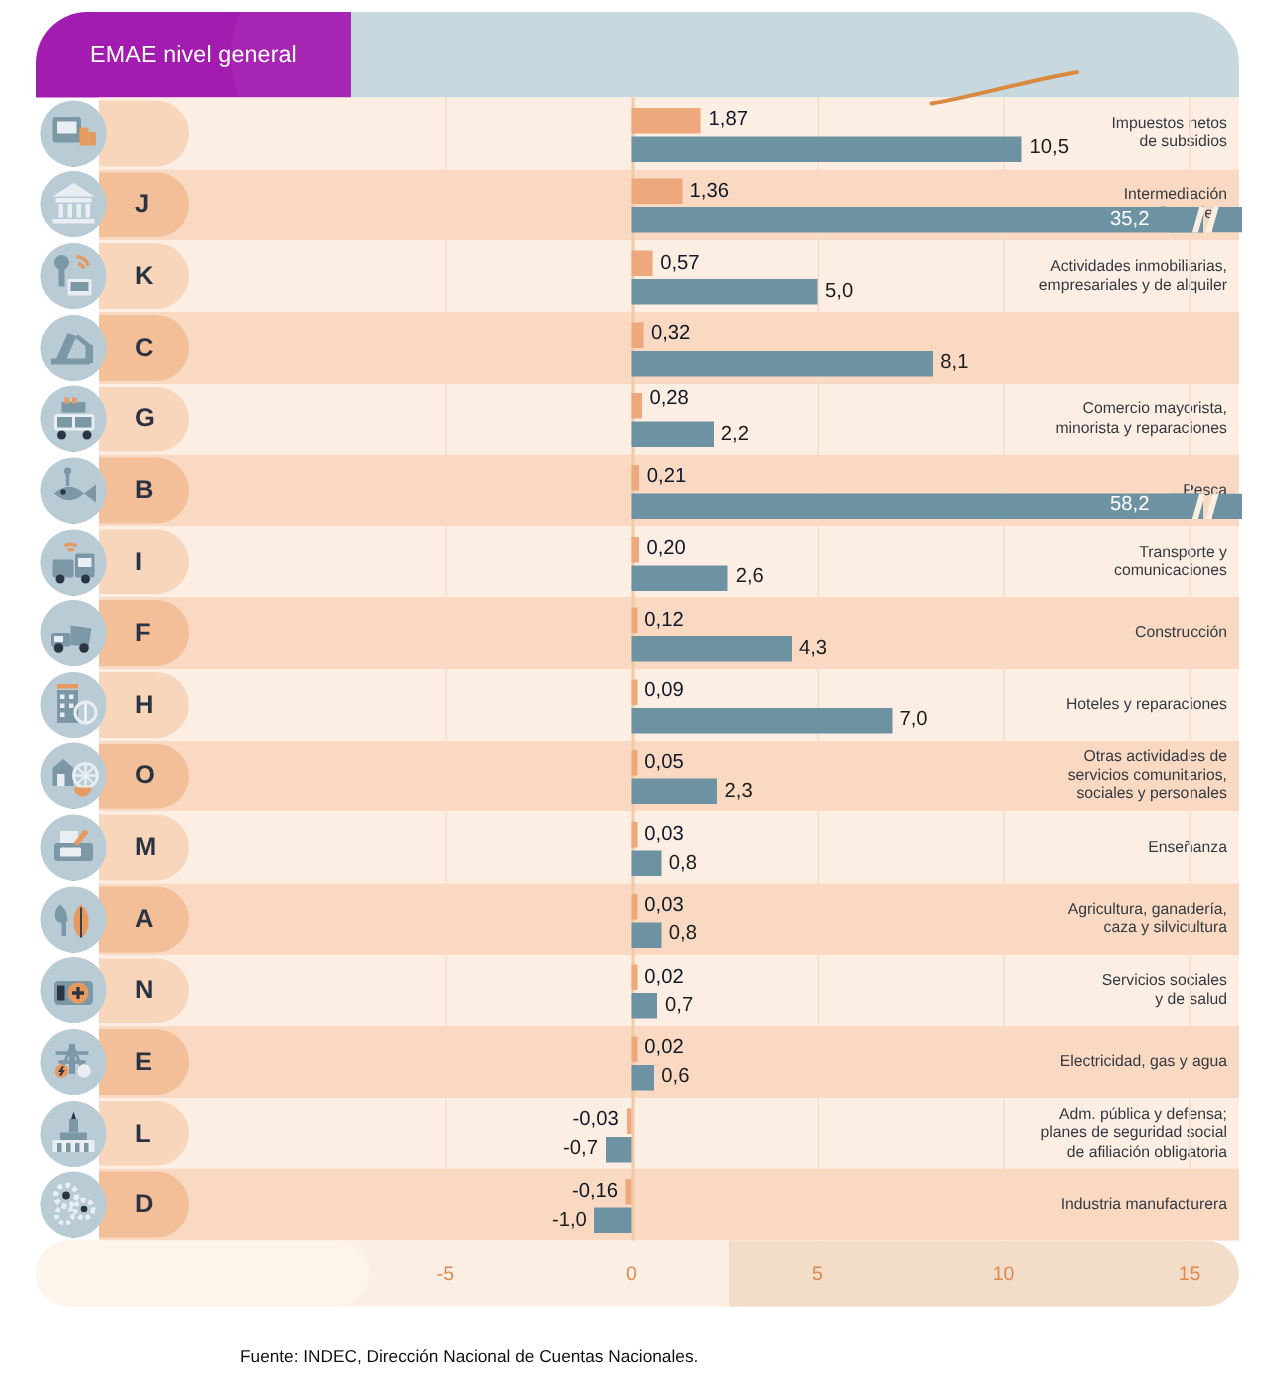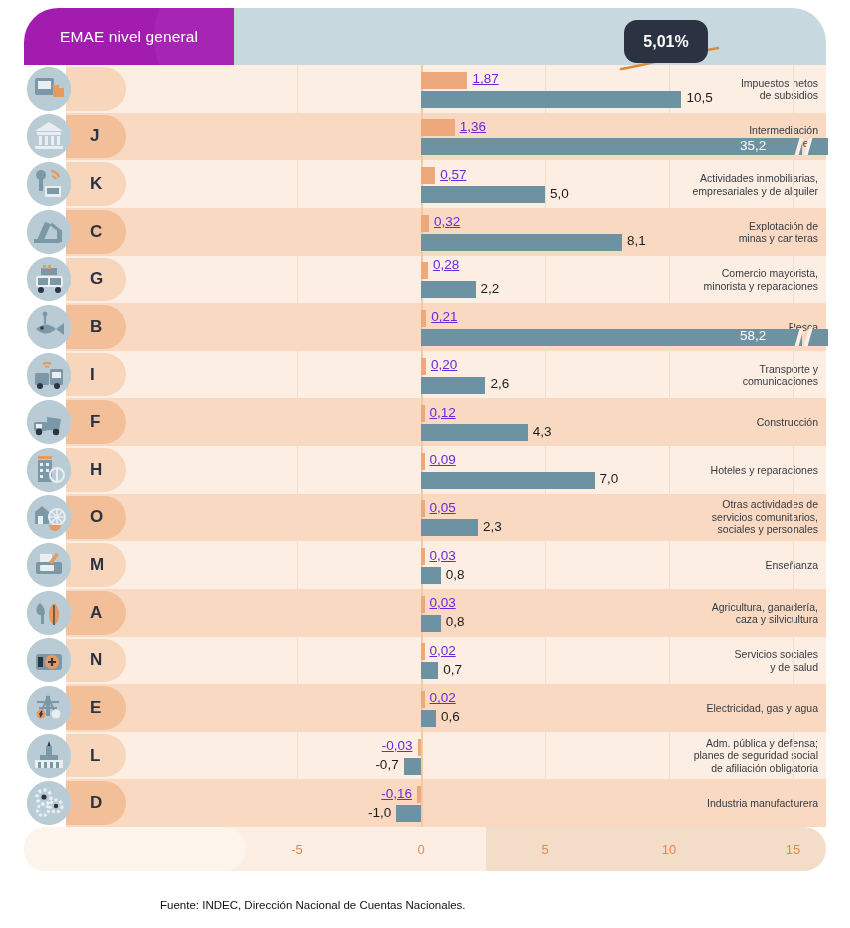--- a/index.html
+++ b/index.html
@@ -108,21 +108,21 @@
           pointer-events: none; z-index: 2; }
   .gl { position: absolute; top: 0; width: 1px; height: 100%; background: #f4dccb; }
   .gl.zero { background: #f0c9a6; width: 1.5px; }
 
   
   .bars { position: absolute; left: 210px; top: 0; width: 592px; height: 100%; z-index: 3; }
   .bar { position: absolute; }
   .bar.inc { background: #eda87c; }
   .bar.var { background: #6d93a3; }
   .vlab { position: absolute; font-size: 13.5px; white-space: nowrap; }
-  .vlab.inc { color: #6d28d9; text-decoration: underline; }
+  .vlab.inc { color: #0f172a; }
   .vlab.var { color: #1c1c1c; }
   .vlab.var.inside { color: #ffffff; }
   .brk { position: absolute; z-index: 4; }
 
   
   .axis-strip {
     position: absolute; left: 0; top: 819px;
     width: 802px; height: 44px;
   }
   .axis-bg-light {
@@ -172,23 +172,20 @@
 
   <div class="panel">
 
     <div class="header-band"></div>
     <div class="header-pill">
       <span class="header-pill-label">EMAE nivel general</span>
     </div>
     <svg class="badge-swoosh" width="110" height="26" viewBox="0 0 110 26">
       <path d="M3 23 C 28 19, 62 9, 100 2" stroke="#d98a3e" stroke-width="2.6" fill="none" stroke-linecap="round"></path>
     </svg>
-    <div class="badge">
-      <span class="badge-label">5,01%</span>
-    </div>
 
     <div class="plot">
       <div class="rows" id="rows-host">
           <div class="row norm" style="top: 0px; height: 47.625px;">
             <div class="stripe-label"></div>
      <div class="stripe-plot"></div>
      <div class="cap"></div>
      <div class="icon-wrap">
        <div class="icon-circle">
                 <svg width="44" height="44" viewBox="0 0 44 44">
@@ -257,21 +254,20 @@
                   <circle cx="22" cy="22" r="22" fill="#b9ccd6"></circle>
                 <path d="M0 26 a22 22 0 0 0 44 0 v18 h-44 z" fill="#2b3442"></path>
                   <path d="M10 30 L18 12 L24 14 L16 32 Z" fill="#7c98a6"></path>
                   <rect x="7" y="29" width="26" height="4" fill="#7c98a6"></rect>
                   <path d="M24 14 L34 22" stroke="#7c98a6" stroke-width="3"></path>
                   <rect x="30" y="20" width="5" height="12" fill="#7c98a6"></rect>
                 </svg>
               </div>
      </div>
      <div class="letter">C</div>
-     <div class="rowlabel">Explotación de<br>minas y canteras</div>
           </div>
           <div class="row norm" style="top: 190.5px; height: 47.625px;">
             <div class="stripe-label"></div>
      <div class="stripe-plot"></div>
      <div class="cap"></div>
      <div class="icon-wrap">
        <div class="icon-circle">
                 <svg width="44" height="44" viewBox="0 0 44 44">
                   <circle cx="22" cy="22" r="22" fill="#b9ccd6"></circle>
                 <path d="M0 26 a22 22 0 0 0 44 0 v18 h-44 z" fill="#2b3442"></path>

